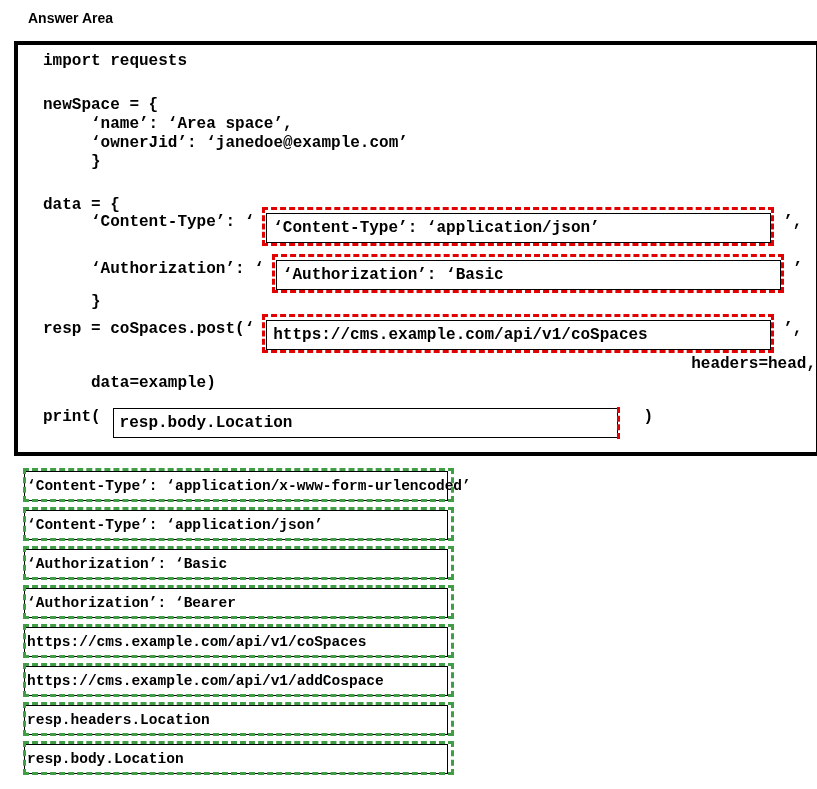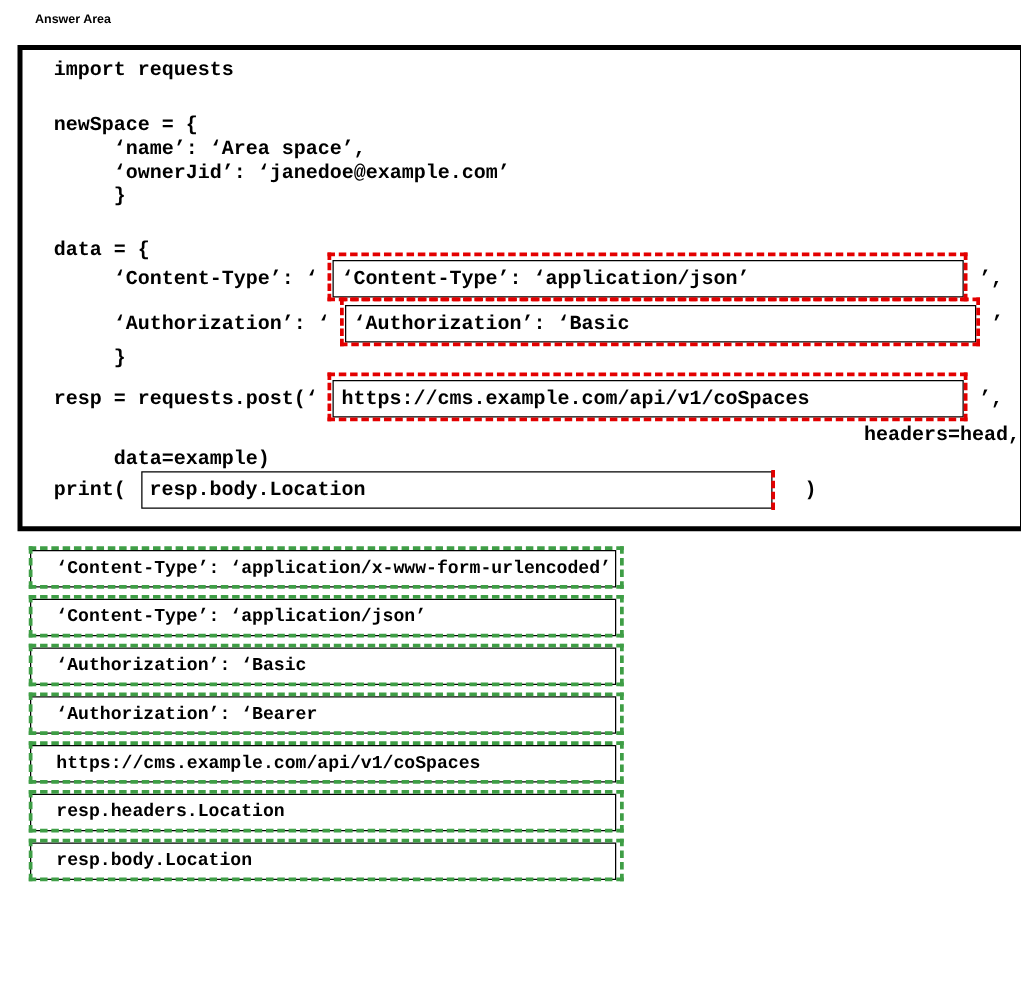--- a/index.html
+++ b/index.html
@@ -11,21 +11,21 @@
   html,body{ margin:0; padding:0; background:#ffffff; }
   body{
     width:817px; height:789px;
     font-family:"Liberation Sans", sans-serif;
     color:var(--ink);
     overflow:hidden;
   }
 
   .page-title{
     margin:10px 0 0 28px;
-    font-size:10px;
+    font-size:14px;
     font-weight:bold;
   }
 
   
   .panel{
     margin:15px 0 0 14px;
     width:806px;
     border:4px solid var(--ink);
     padding:7px 0 14px 25px;
     font-family:"Liberation Mono", monospace;
@@ -33,27 +33,26 @@
     font-size:16px;
     line-height:19px;
   }
   .line{ white-space:pre; }
   .indent{ margin-left:48px; }
   .blank-lg{ height:25px; }
   .blank-md{ height:24px; }
 
   .drop-row{
     display:flex;
-    align-items:center;
     white-space:pre;
   }
   .row-ct  { margin-top:-2px; }
-  .row-auth{ margin-top:6px;  }
+  .row-auth{ margin-top:17px;  }
   .row-post{ margin-top:8px;  }
-  .row-print{ }
+  .row-print{ margin-top:15px; }
   .close-brace{ margin-top:3px; }
   .after-post{ margin-top:5px;text-align:right; }
 
   .dropzone{
     position:relative;
     width:505px;
     height:30px;
     border:1px solid var(--ink);
     background:#ffffff;
     display:flex;
@@ -76,27 +75,27 @@
     top:-2px; bottom:-2px; right:-3px; left:auto; width:0;
   }
   .suffix-print{ margin-left:14px; }
 
   
   .options{
     margin:15px 0 0 24px;
   }
   .option{
     position:relative;
-    width:469px;
+    width:424px;
     height:30px;
     border:1px solid var(--ink);
     background:#ffffff;
     display:flex;
     align-items:center;
-    padding-left:20px;
+    padding-left:2px;
     margin-bottom:9px;
     font-family:"Liberation Mono", monospace;
     font-weight:bold;
     font-size:14.5px;
     white-space:pre;
   }
   .option::before{
     content:"";
     position:absolute;
     top:-4px; left:-2px; right:-7px; bottom:-2px;
@@ -131,21 +130,21 @@
     <span>‘Authorization’: ‘</span>
     <div class="dropzone">
       <span>‘Authorization’: ‘Basic</span>
     </div>
     <span>’</span>
   </div>
 
   <div class="line indent close-brace">}</div>
 
   <div class="drop-row row-post">
-    <span>resp = requests.post(‘</span>
+    <span>resp = coSpaces.post(‘</span>
     <div class="dropzone">
       <span>https://cms.example.com/api/v1/coSpaces</span>
     </div>
     <span>’,</span>
   </div>
 
   <div class="line indent after-post">headers=head,</div>
   <div class="line indent">data=example)</div>
 
   <div class="drop-row row-print">
@@ -167,18 +166,21 @@
   <div class="option">
     <span>‘Authorization’: ‘Basic</span>
   </div>
   <div class="option">
     <span>‘Authorization’: ‘Bearer</span>
   </div>
   <div class="option">
     <span>https://cms.example.com/api/v1/coSpaces</span>
   </div>
   <div class="option">
+    <span>https://cms.example.com/api/v1/addCospace</span>
+  </div>
+  <div class="option">
     <span>resp.headers.Location</span>
   </div>
   <div class="option">
     <span>resp.body.Location</span>
   </div>
 </div>
 
 </body></html>

